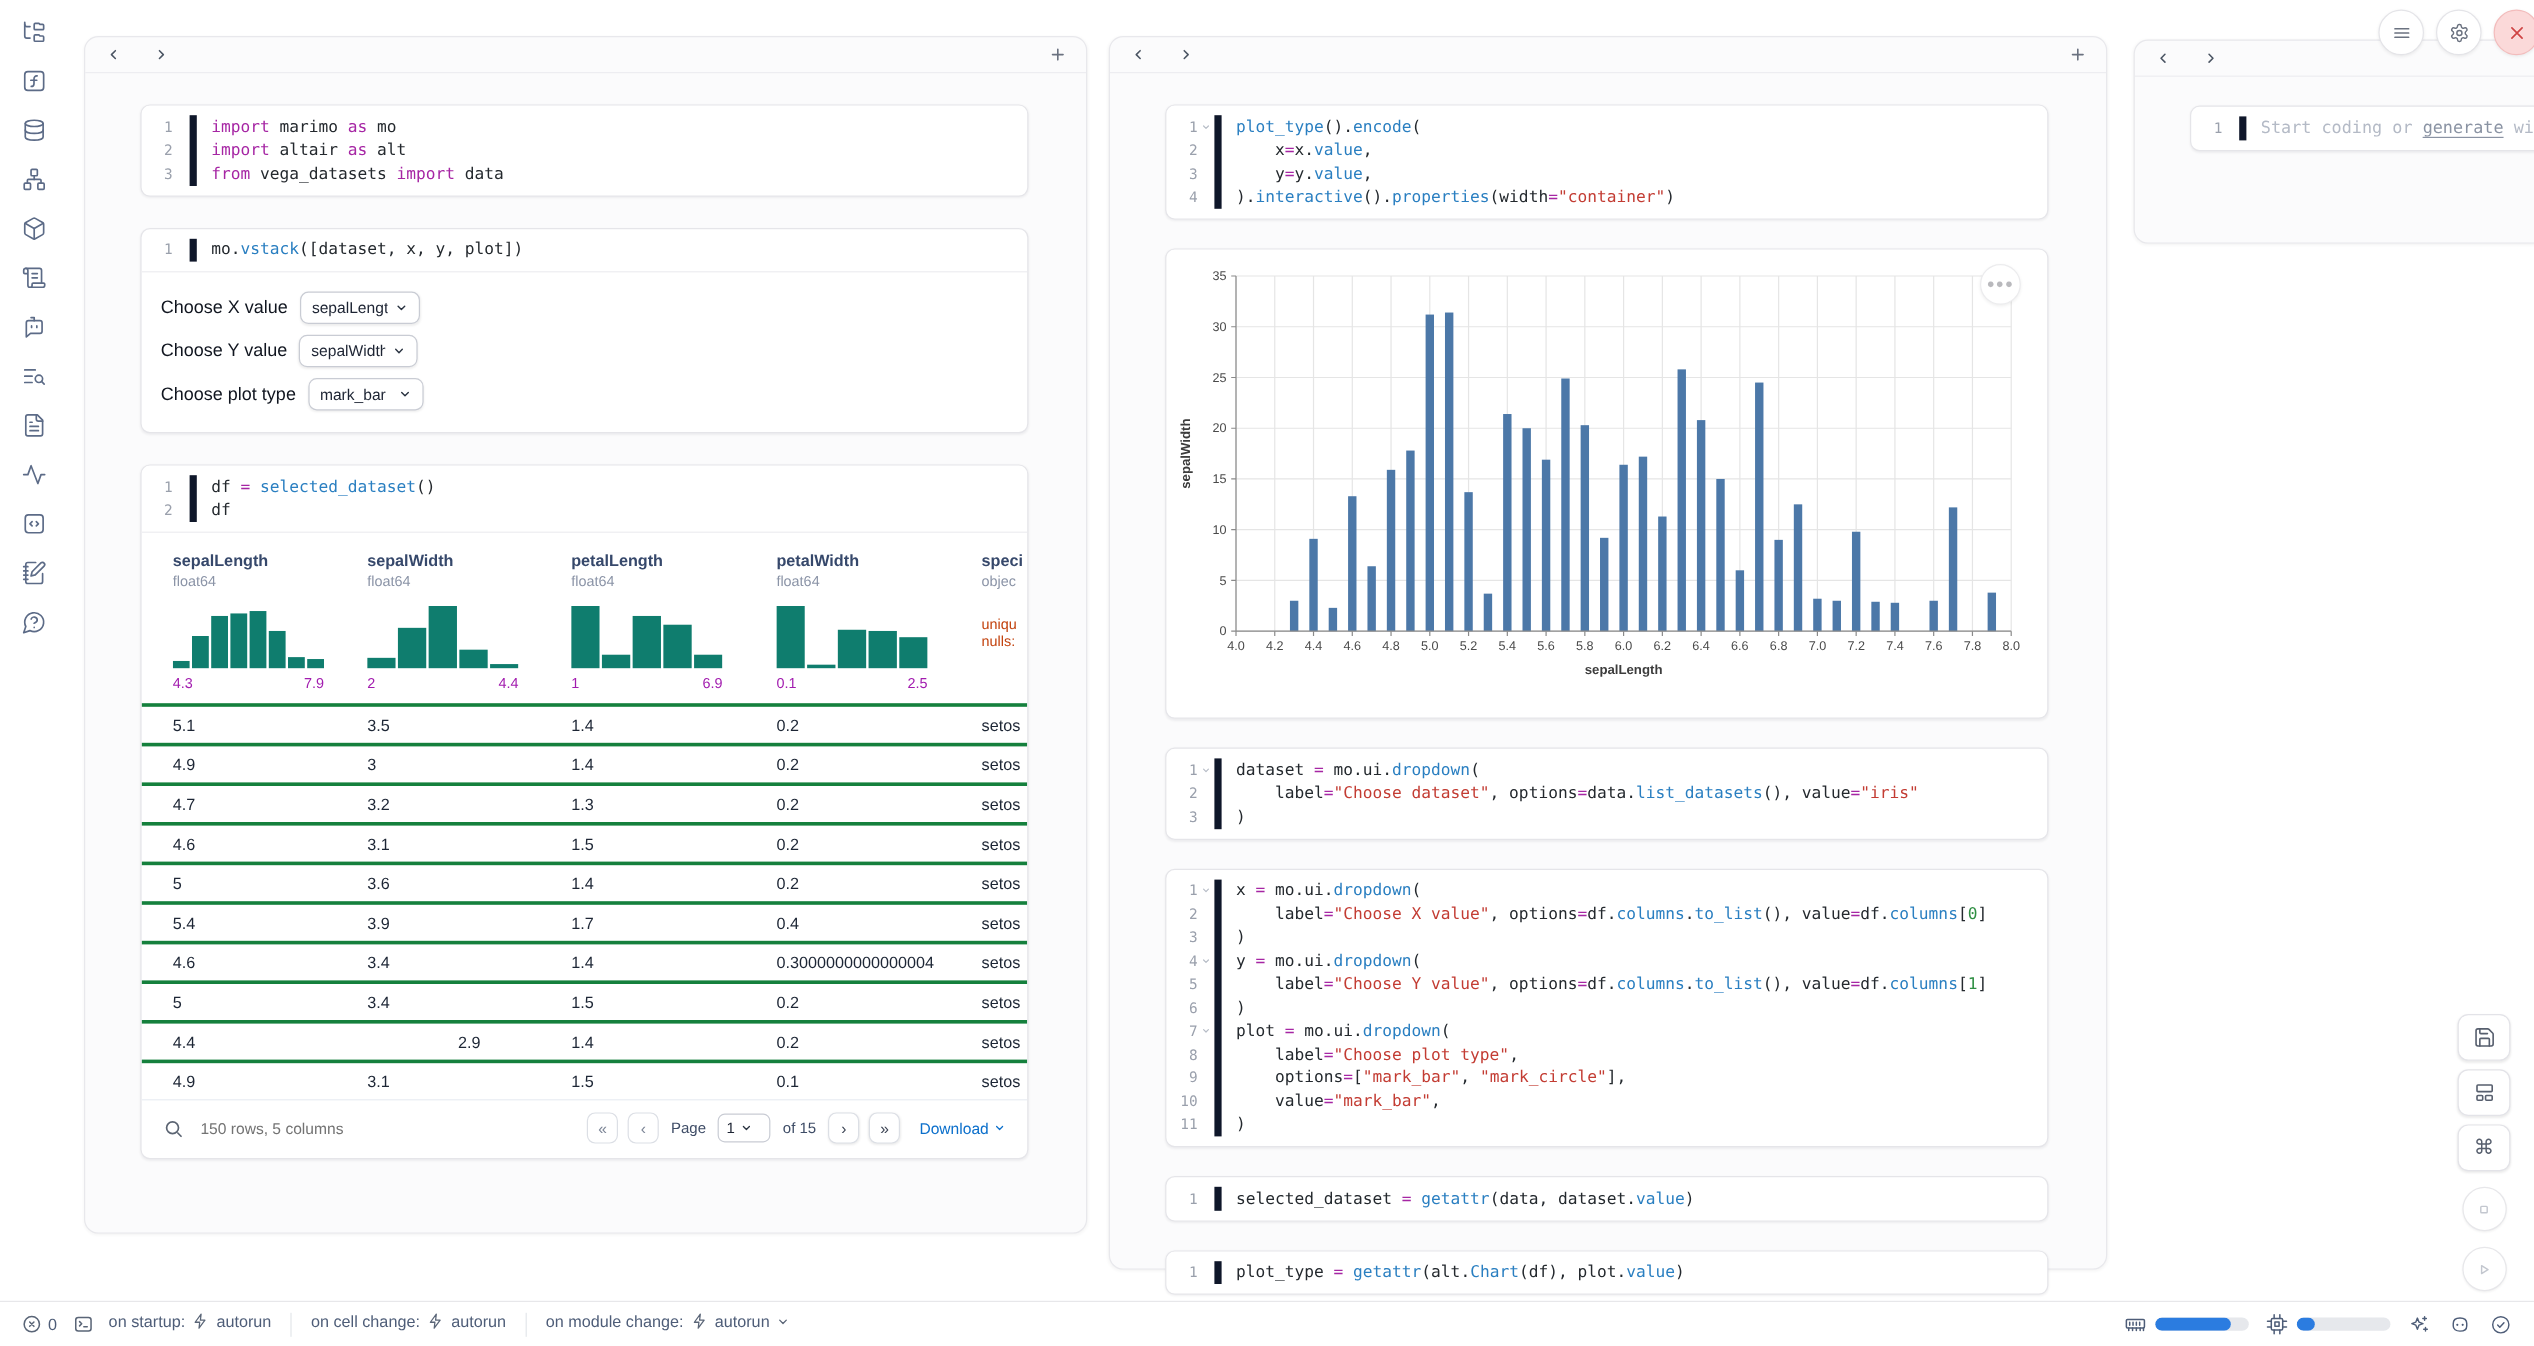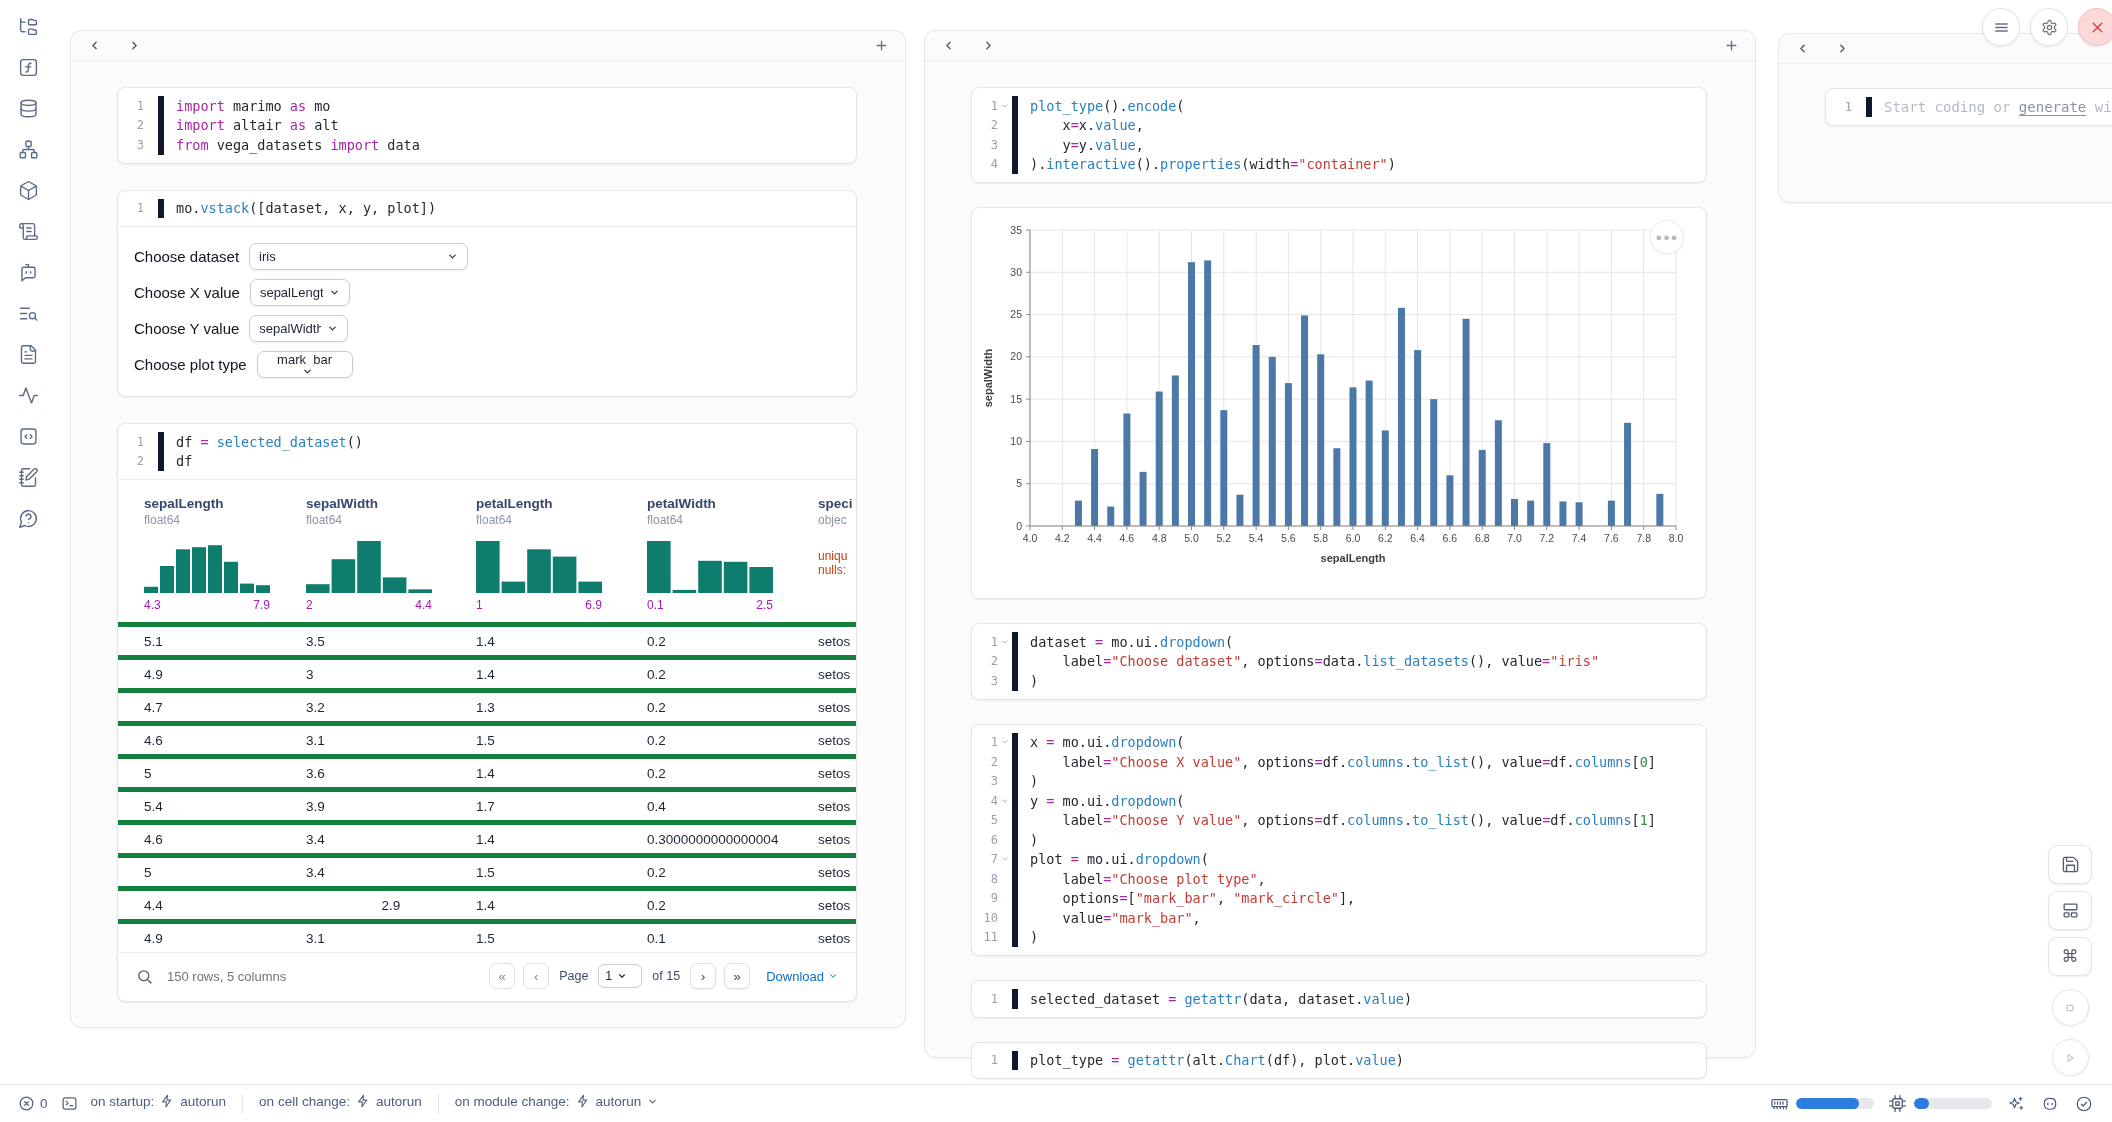--- a/index.html
+++ b/index.html
@@ -55,21 +55,21 @@
   
   .table-out { padding:10px 0 10px 0; }
   .t-grid { display:grid; grid-template-columns:162px 170px 171px 171px 1fr; padding-left:26px; }
   .t-headrow { padding-top:6px; }
   .t-col .c-name { font-size:13.5px; font-weight:bold; color:#36486b; }
   .t-col .c-type { font-size:12px; color:#8b94a7; margin-top:2px; }
   .t-col .c-extra { font-size:12px; color:#c2410c; }
   .t-col .c-extra.first { margin-top:22px; }
   .t-hist { margin-top:14px; }
   .t-range { width:126px; display:flex; justify-content:space-between; font-size:12px; color:#a21caf; margin-top:5px; }
-  .t-row { border-top:5px solid #15803d; height:33px; align-items:center; font-size:13.5px; color:#1d2635; }
+  .t-row { border-top:3px solid #15803d; height:33px; align-items:center; font-size:13.5px; color:#1d2635; }
   .t-rows { margin-top:10px; }
   .t-bottom { border-top:1px solid #e9edf3; }
   .t-footer { display:flex; align-items:center; padding:10px 18px 2px 18px; gap:8px; }
   .t-footer .search-ic { width:17px; height:17px; color:#5b6472; cursor:pointer; }
   .t-summary { font-size:13px; color:#737373; margin-left:6px; }
   .t-footer .fspacer { flex:1; }
   .pg-btn { width:26px; height:26px; border:1px solid #dcdfe5; border-radius:7px; background:#fff;
             display:flex; align-items:center; justify-content:center; font-size:13px; color:#3c4454;
             cursor:pointer; box-shadow:0 1px 2px rgba(0,0,0,.08); }
   .pg-btn.flat { box-shadow:none; color:#7c8596; }
@@ -280,49 +280,40 @@
               <span class="ln">1</span>
               <span class="fold"></span>
             </div>
           </div>
           <div class="srccol">
             <div class="code-line"><span class="tok-p">mo.</span><span class="tok-f">vstack</span><span class="tok-p">([dataset, x, y, plot])</span></div>
           </div>
         </div>
       <div class="controls" id="controls">
           <div class="ctl-row">
-            <span class="ctl-label">Choose dataset</span>
-            <div class="selectbox" style="width: 219px;">
-              <span class="sb-val">iris</span>
-              <svg viewBox="0 0 24 24" fill="none" stroke="currentColor" stroke-width="2.6" stroke-linecap="round" stroke-linejoin="round">
-                <path d="m6 9 6 6 6-6"></path>
-              </svg>
-            </div>
-          </div>
-          <div class="ctl-row">
             <span class="ctl-label">Choose X value</span>
             <div class="selectbox" style="width: 100px;">
               <span class="sb-val">sepalLength</span>
               <svg viewBox="0 0 24 24" fill="none" stroke="currentColor" stroke-width="2.6" stroke-linecap="round" stroke-linejoin="round">
                 <path d="m6 9 6 6 6-6"></path>
               </svg>
             </div>
           </div>
           <div class="ctl-row">
             <span class="ctl-label">Choose Y value</span>
             <div class="selectbox" style="width: 99px;">
               <span class="sb-val">sepalWidth</span>
               <svg viewBox="0 0 24 24" fill="none" stroke="currentColor" stroke-width="2.6" stroke-linecap="round" stroke-linejoin="round">
                 <path d="m6 9 6 6 6-6"></path>
               </svg>
             </div>
           </div>
           <div class="ctl-row">
             <span class="ctl-label">Choose plot type</span>
-            <div class="selectbox" style="width: 96px; flex-direction: column;">
+            <div class="selectbox" style="width: 96px;">
               <span class="sb-val">mark_bar</span>
               <svg viewBox="0 0 24 24" fill="none" stroke="currentColor" stroke-width="2.6" stroke-linecap="round" stroke-linejoin="round">
                 <path d="m6 9 6 6 6-6"></path>
               </svg>
             </div>
           </div>
         </div>
     </div>
     <div class="cell">
       <div class="codeblock has-output">

